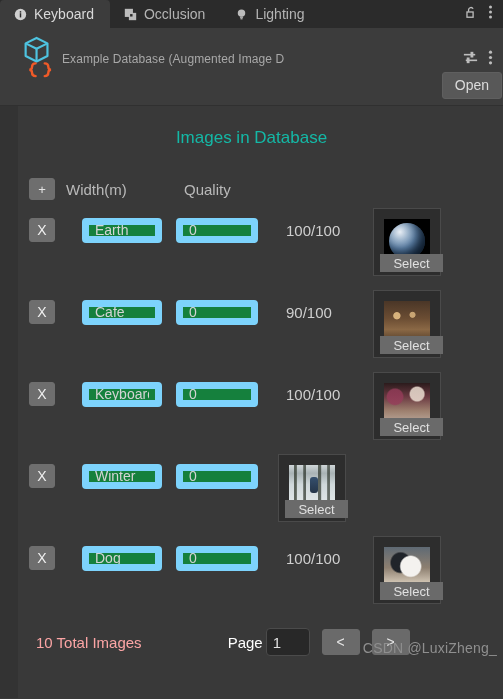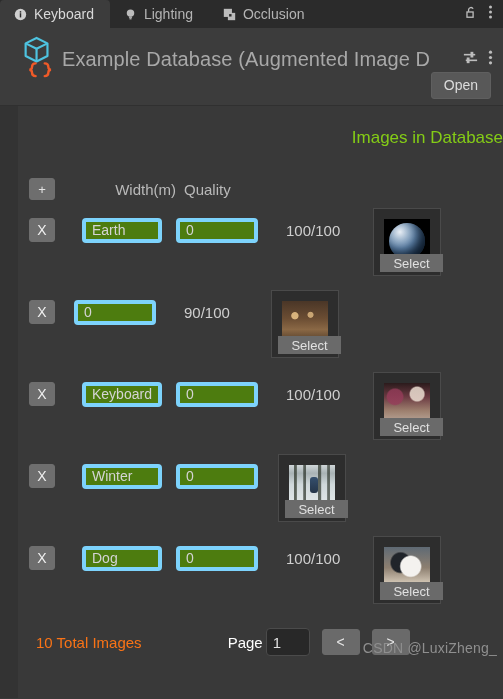--- a/index.html
+++ b/index.html
@@ -55,31 +55,31 @@
     border-bottom: 1px solid #303030;
   }
   .header-row {
     display: flex;
     align-items: center;
     padding: 8px 10px 0 12px;
     gap: 10px;
   }
   .asset-icon { flex: 0 0 auto; }
   .asset-title {
-    font-size: 20px;
+    font-size: 12px;
     color: #a8a8a8;
     white-space: nowrap;
     overflow: hidden;
     flex: 1 1 auto;
     letter-spacing: .1px;
   }
   .header-icons { display: flex; align-items: center; gap: 9px; flex: 0 0 auto; }
   .open-btn {
     position: absolute;
-    right: 12px;
+    right: 1px;
     top: 44px;
     background: #585858;
     color: #dcdcdc;
     border: 1px solid #5f5f5f;
     border-radius: 3px;
     font-size: 14px;
     font-family: "Liberation Sans", sans-serif;
     padding: 4px 12px 5px;
     cursor: pointer;
   }
@@ -91,23 +91,23 @@
     background: #393939;
   }
   .left-strip {
     position: absolute;
     left: 0; top: 0; bottom: 0;
     width: 18px;
     background: #333333;
   }
 
   .section-title {
-    text-align: right;
+    text-align: center;
     font-size: 17px;
-    color: #84cc16;
+    color: #14b8a6;
     padding-top: 22px;
     padding-bottom: 2px;
   }
 
   
   .table { padding-left: 18px; }
 
   .col-head {
     display: flex;
     align-items: center;
@@ -116,21 +116,21 @@
     font-size: 15px;
     color: #b9b9b9;
   }
   .c-del   { width: 48px; display: flex; justify-content: center; align-items: center; }
   .c-name  { width: 102px; }
   .c-width { width: 110px; text-align: left; }
   .c-qual  { width: 95px; }
   .c-thumb { width: 90px; }
 
   .col-head .c-name  { padding-left: 16px; }
-  .col-head .c-width { text-align: right; }
+  .col-head .c-width { text-align: left; }
   .col-head .c-qual  { padding-left: 8px; }
 
   .add-btn {
     width: 26px; height: 22px;
     background: #6e6e6e;
     border: 1px solid #6e6e6e;
     border-radius: 3px;
     color: #e6e6e6;
     font-size: 13px;
     line-height: 1;
@@ -156,22 +156,22 @@
     border: 1px solid #6e6e6e;
     border-radius: 3px;
     color: #efefef;
     font-size: 14px;
     cursor: pointer;
     display: flex; align-items: center; justify-content: center;
     font-family: "Liberation Sans", sans-serif;
   }
 
   .field {
-    background: #4d7c0f;
-    border: 4px solid #7dd3fc;
+    background: #15803d;
+    border: 7px solid #7dd3fc;
     border-radius: 4px;
     color: #d4d4d4;
     font-size: 14px;
     font-family: "Liberation Sans", sans-serif;
     height: 25px;
     padding: 0 6px;
     outline: none;
   }
   .field-name  { width: 80px; margin-left: 16px; }
   .field-width { width: 82px; margin-left: 8px; }
@@ -268,21 +268,21 @@
 
   
   .footer {
     display: flex;
     align-items: center;
     padding-left: 36px;
     margin-top: 6px;
     height: 40px;
     position: relative;
   }
-  .total-text { font-size: 15px; color: #f97316; }
+  .total-text { font-size: 15px; color: #fca5a5; }
   .page-group {
     display: flex;
     align-items: center;
     margin-left: 86px;
     position: relative;
   }
   .page-label {
     font-size: 15px;
     color: #ffffff;
     width: 38px;
@@ -334,37 +334,37 @@
         <rect x="7.1" y="6.4" width="1.8" height="5.2" fill="#2b2b2b"></rect>
         <rect x="7.1" y="3.9" width="1.8" height="1.8" fill="#2b2b2b"></rect>
       </svg>
     </span>
     <span>Keyboard</span>
   </div>
 
   <div class="tab">
     <span class="tab-icon">
       <svg width="13" height="13" viewBox="0 0 16 16">
+        <rect x="1" y="1" width="10" height="10" fill="#bcbcbc"></rect>
+        <rect x="6" y="6" width="9" height="9" fill="#bcbcbc"></rect>
+        <rect x="7.5" y="7.5" width="3" height="3" fill="#2b2b2b"></rect>
+      </svg>
+    </span>
+    <span>Occlusion</span>
+  </div>
+
+  <div class="tab">
+    <span class="tab-icon">
+      <svg width="13" height="13" viewBox="0 0 16 16">
         <circle cx="8" cy="6.3" r="4.6" fill="#bcbcbc"></circle>
         <rect x="6.1" y="10.6" width="3.8" height="1.5" fill="#bcbcbc"></rect>
         <rect x="6.7" y="12.5" width="2.6" height="1.5" fill="#bcbcbc"></rect>
       </svg>
     </span>
     <span>Lighting</span>
-  </div>
-
-  <div class="tab">
-    <span class="tab-icon">
-      <svg width="13" height="13" viewBox="0 0 16 16">
-        <rect x="1" y="1" width="10" height="10" fill="#bcbcbc"></rect>
-        <rect x="6" y="6" width="9" height="9" fill="#bcbcbc"></rect>
-        <rect x="7.5" y="7.5" width="3" height="3" fill="#2b2b2b"></rect>
-      </svg>
-    </span>
-    <span>Occlusion</span>
   </div>
 
   <div class="tabbar-right">
     <span>
       <svg width="14" height="15" viewBox="0 0 16 16">
         <path d="M5.2 7.2 V4.9 a2.8 2.8 0 0 1 5.2 -1.2" fill="none" stroke="#bdbdbd" stroke-width="1.5"></path>
         <rect x="3.4" y="7.4" width="7" height="6" fill="none" stroke="#bdbdbd" stroke-width="1.5"></rect>
       </svg>
     </span>
     <span>
@@ -446,20 +446,23 @@
           </div>
           <div class="select-bar">Select</div>
         </div>
       </div>
     </div>
 
     <div class="row">
       <div class="c-del">
         <button class="del-btn">X</button>
       </div>
+      <div class="c-name">
+        <input class="field field-name" value="Cafe" style="">
+      </div>
       <div class="c-width">
         <input class="field field-width" value="0" style="">
       </div>
       <div class="c-qual">
         <span class="qual-text">90/100</span>
       </div>
       <div class="c-thumb">
         <div class="thumb-wrap">
           <div class="thumb-img">
             <div class="art art-cafe"></div>

